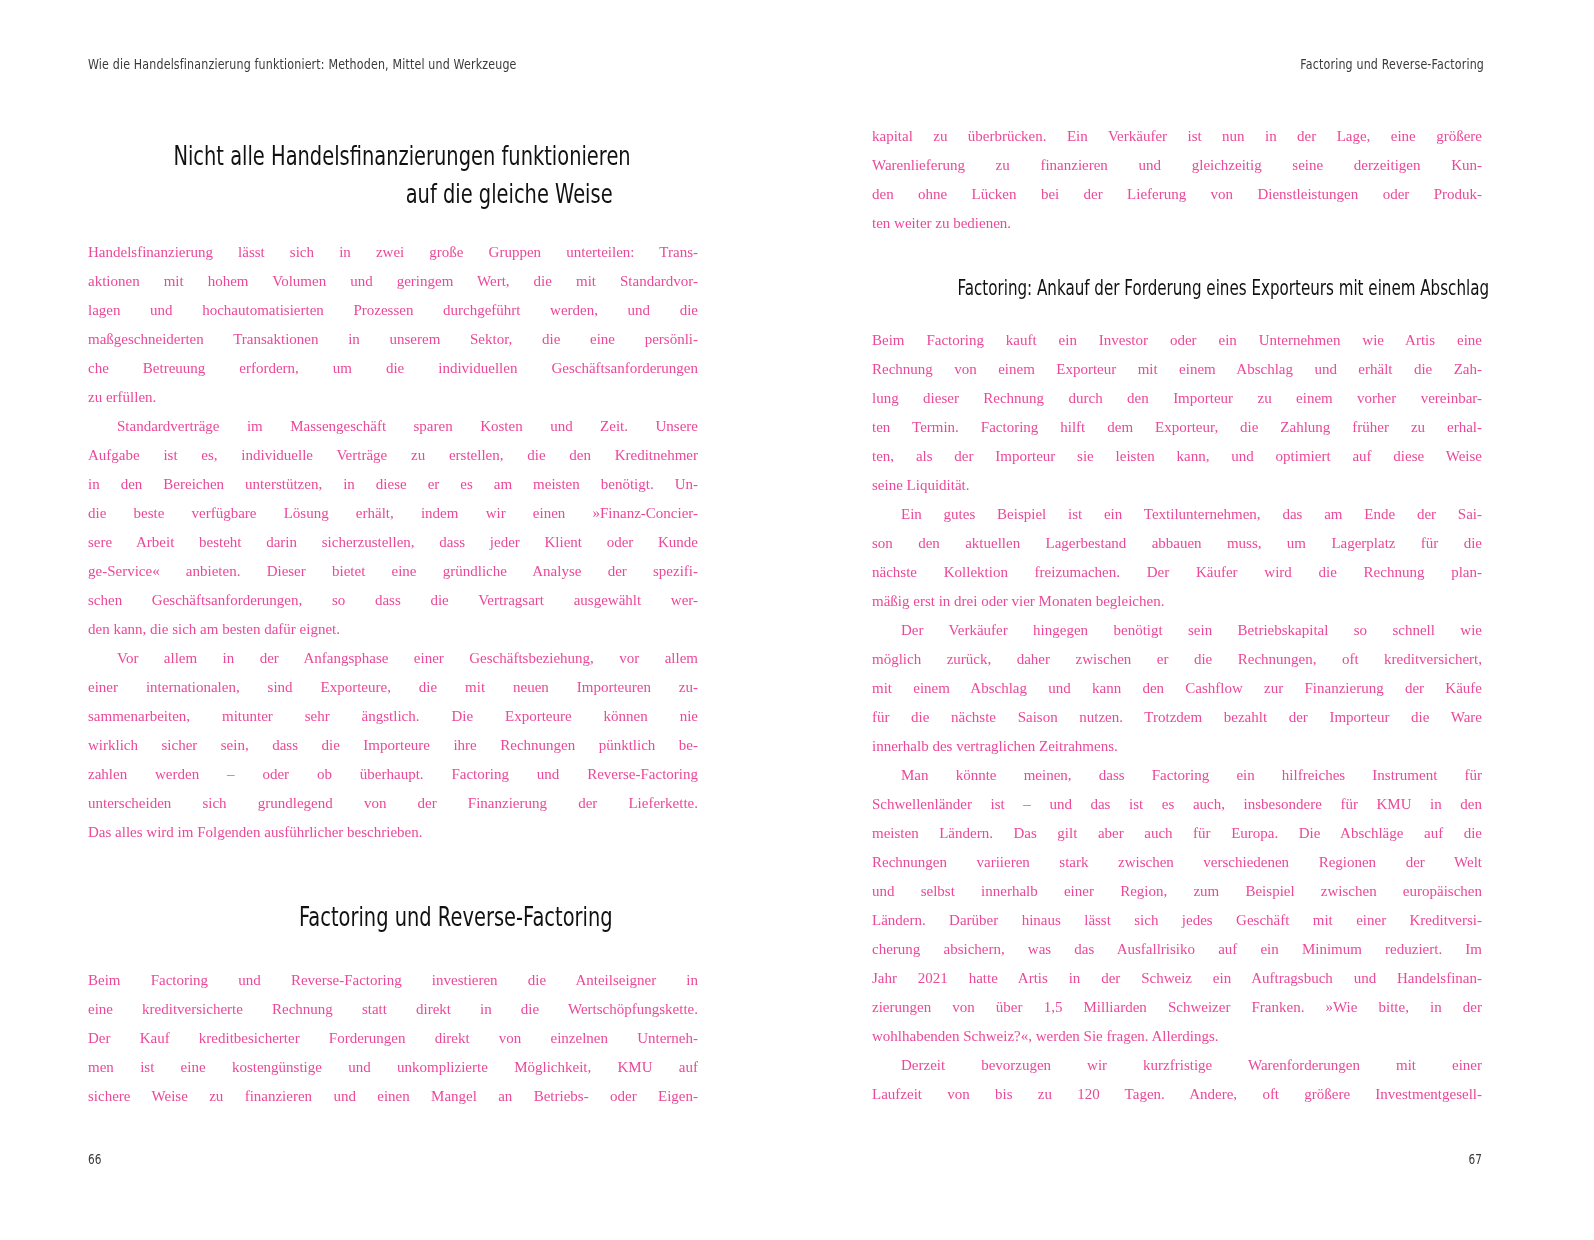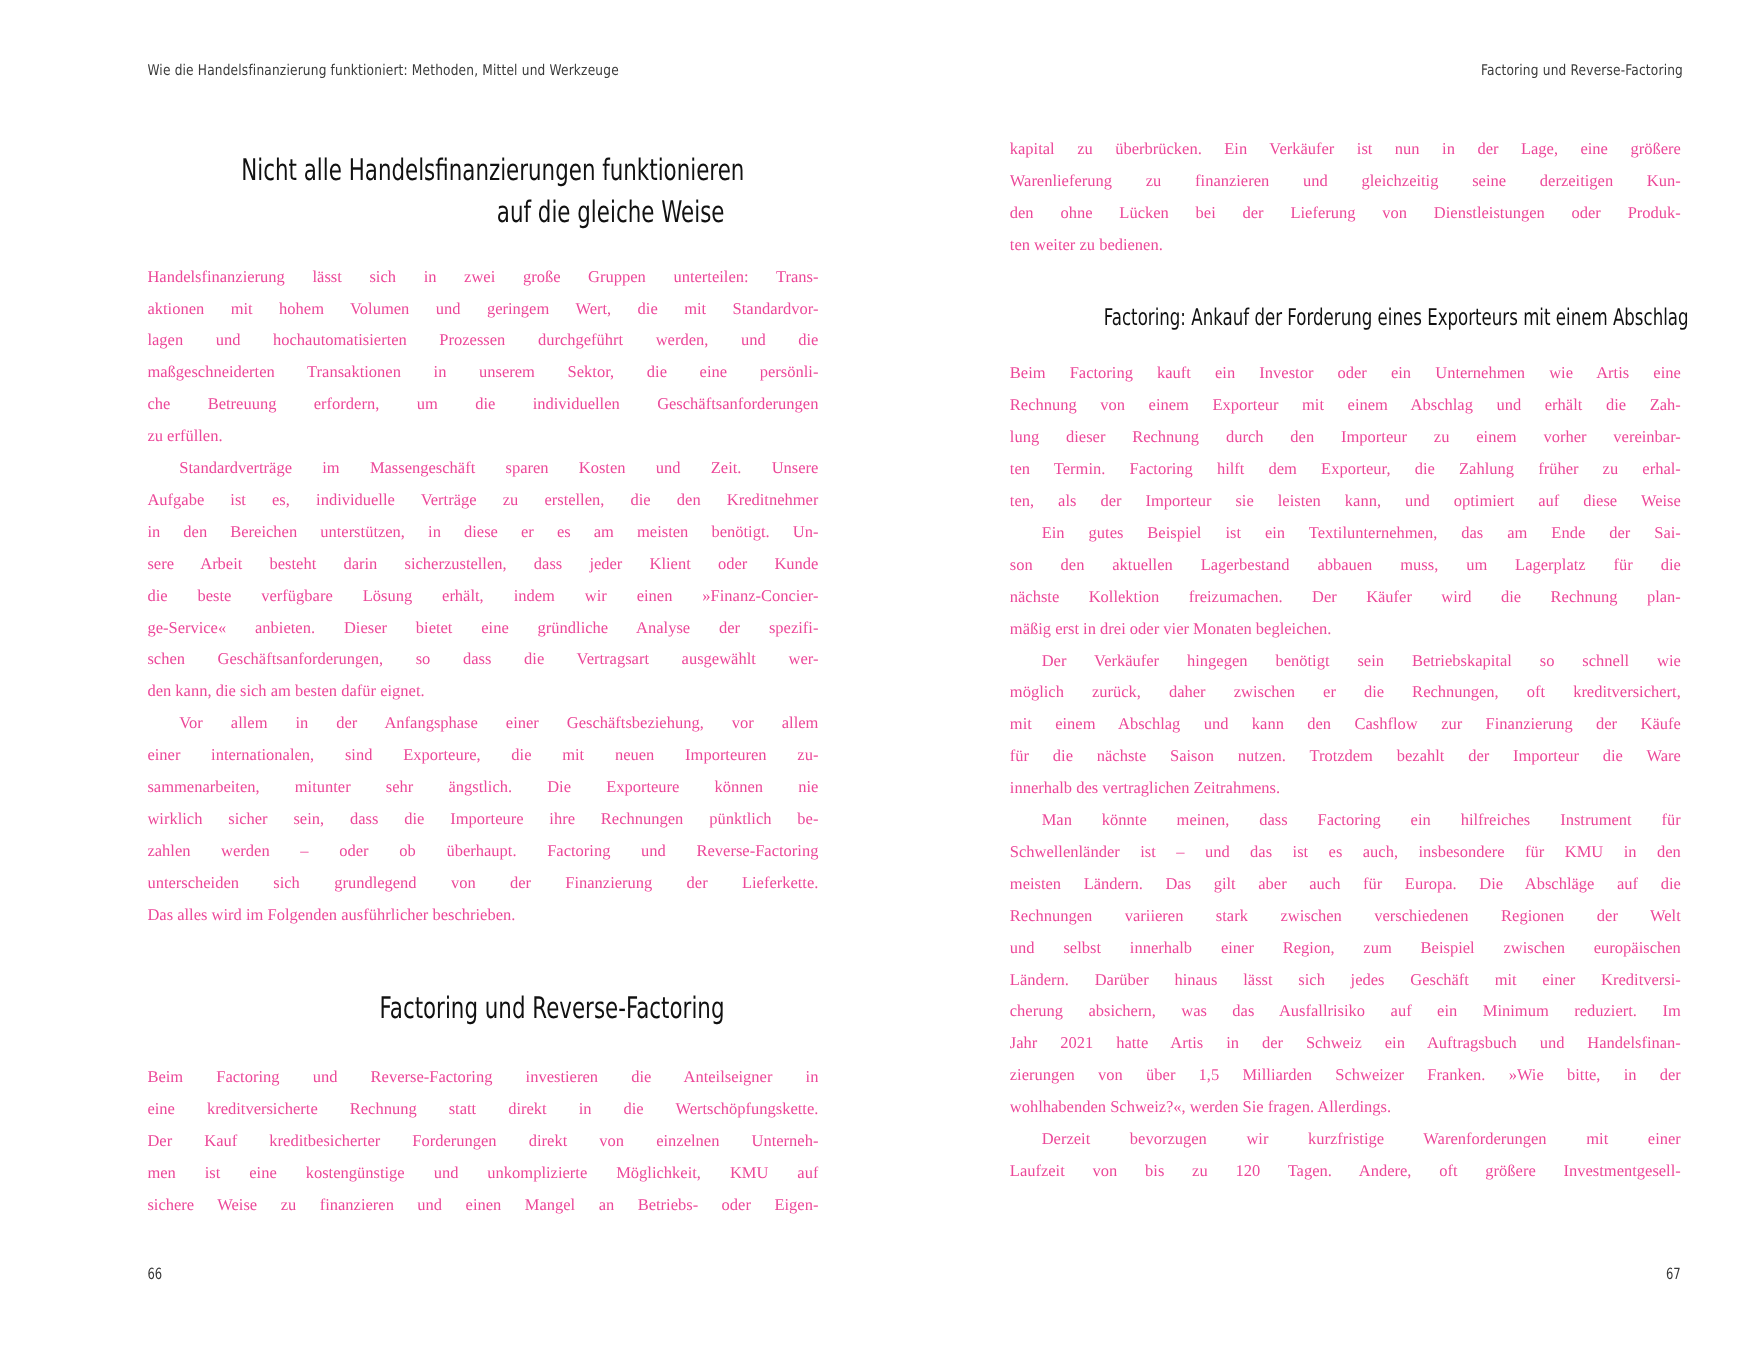--- a/index.html
+++ b/index.html
@@ -1,17 +1,17 @@
 <!DOCTYPE html>
 <html><head>
   <meta charset="utf-8">
   <style>
     html, body { margin: 0; padding: 0; background: #ffffff; }
     body { width: 1594px; height: 1240px; position: relative; overflow: hidden; }
-    .page { position: absolute; top: 0; height: 948px; width: 797px; margin-left: 46px; }
+    .page { position: absolute; top: 0; height: 948px; width: 797px; }
     .page.left { left: 0; }
     .page.right { left: 797px; }
     .running-head {
       position: absolute; top: 56px;
       font-family: "DejaVu Sans", sans-serif;
       font-size: 13.5px; color: #3a3a3a; letter-spacing: 0.2px;
       transform: scaleX(0.82); transform-origin: left top;
       white-space: nowrap;
     }
     .page.left .running-head { left: 88px; }
@@ -72,22 +72,22 @@
   <div class="text" style="top:238px;">
     <span class="line">Handelsfinanzierung lässt sich in zwei große Gruppen unterteilen: Trans-</span>
     <span class="line">aktionen mit hohem Volumen und geringem Wert, die mit Standardvor-</span>
     <span class="line">lagen und hochautomatisierten Prozessen durchgeführt werden, und die</span>
     <span class="line">maßgeschneiderten Transaktionen in unserem Sektor, die eine persönli-</span>
     <span class="line">che Betreuung erfordern, um die individuellen Geschäftsanforderungen</span>
     <span class="line last">zu erfüllen.</span>
     <span class="line indent">Standardverträge im Massengeschäft sparen Kosten und Zeit. Unsere</span>
     <span class="line">Aufgabe ist es, individuelle Verträge zu erstellen, die den Kreditnehmer</span>
     <span class="line">in den Bereichen unterstützen, in diese er es am meisten benötigt. Un-</span>
+    <span class="line">die beste verfügbare Lösung erhält, indem wir einen »Finanz-Concier-</span>
     <span class="line">sere Arbeit besteht darin sicherzustellen, dass jeder Klient oder Kunde</span>
-    <span class="line">die beste verfügbare Lösung erhält, indem wir einen »Finanz-Concier-</span>
     <span class="line">ge-Service« anbieten. Dieser bietet eine gründliche Analyse der spezifi-</span>
     <span class="line">schen Geschäftsanforderungen, so dass die Vertragsart ausgewählt wer-</span>
     <span class="line last">den kann, die sich am besten dafür eignet.</span>
     <span class="line indent">Vor allem in der Anfangsphase einer Geschäftsbeziehung, vor allem</span>
     <span class="line">einer internationalen, sind Exporteure, die mit neuen Importeuren zu-</span>
     <span class="line">sammenarbeiten, mitunter sehr ängstlich. Die Exporteure können nie</span>
     <span class="line">wirklich sicher sein, dass die Importeure ihre Rechnungen pünktlich be-</span>
     <span class="line">zahlen werden – oder ob überhaupt. Factoring und Reverse-Factoring</span>
     <span class="line">unterscheiden sich grundlegend von der Finanzierung der Lieferkette.</span>
     <span class="line last">Das alles wird im Folgenden ausführlicher beschrieben.</span>
@@ -121,20 +121,21 @@
   <div class="subheading" style="top:273px;">
     <span class="hl">Factoring: Ankauf der Forderung eines Exporteurs mit einem Abschlag</span>
   </div>
 
   <div class="text" style="top:326px;">
     <span class="line">Beim Factoring kauft ein Investor oder ein Unternehmen wie Artis eine</span>
     <span class="line">Rechnung von einem Exporteur mit einem Abschlag und erhält die Zah-</span>
     <span class="line">lung dieser Rechnung durch den Importeur zu einem vorher vereinbar-</span>
     <span class="line">ten Termin. Factoring hilft dem Exporteur, die Zahlung früher zu erhal-</span>
     <span class="line">ten, als der Importeur sie leisten kann, und optimiert auf diese Weise</span>
+    <span class="line last">seine Liquidität.</span>
     <span class="line indent">Ein gutes Beispiel ist ein Textilunternehmen, das am Ende der Sai-</span>
     <span class="line">son den aktuellen Lagerbestand abbauen muss, um Lagerplatz für die</span>
     <span class="line">nächste Kollektion freizumachen. Der Käufer wird die Rechnung plan-</span>
     <span class="line last">mäßig erst in drei oder vier Monaten begleichen.</span>
     <span class="line indent">Der Verkäufer hingegen benötigt sein Betriebskapital so schnell wie</span>
     <span class="line">möglich zurück, daher zwischen er die Rechnungen, oft kreditversichert,</span>
     <span class="line">mit einem Abschlag und kann den Cashflow zur Finanzierung der Käufe</span>
     <span class="line">für die nächste Saison nutzen. Trotzdem bezahlt der Importeur die Ware</span>
     <span class="line last">innerhalb des vertraglichen Zeitrahmens.</span>
     <span class="line indent">Man könnte meinen, dass Factoring ein hilfreiches Instrument für</span>

